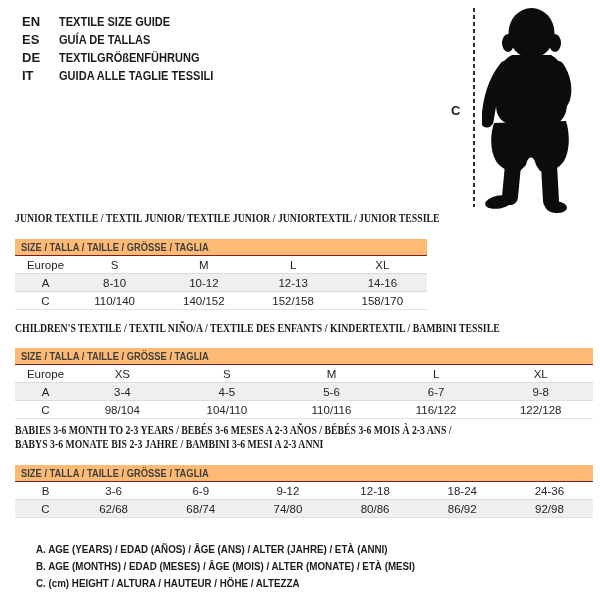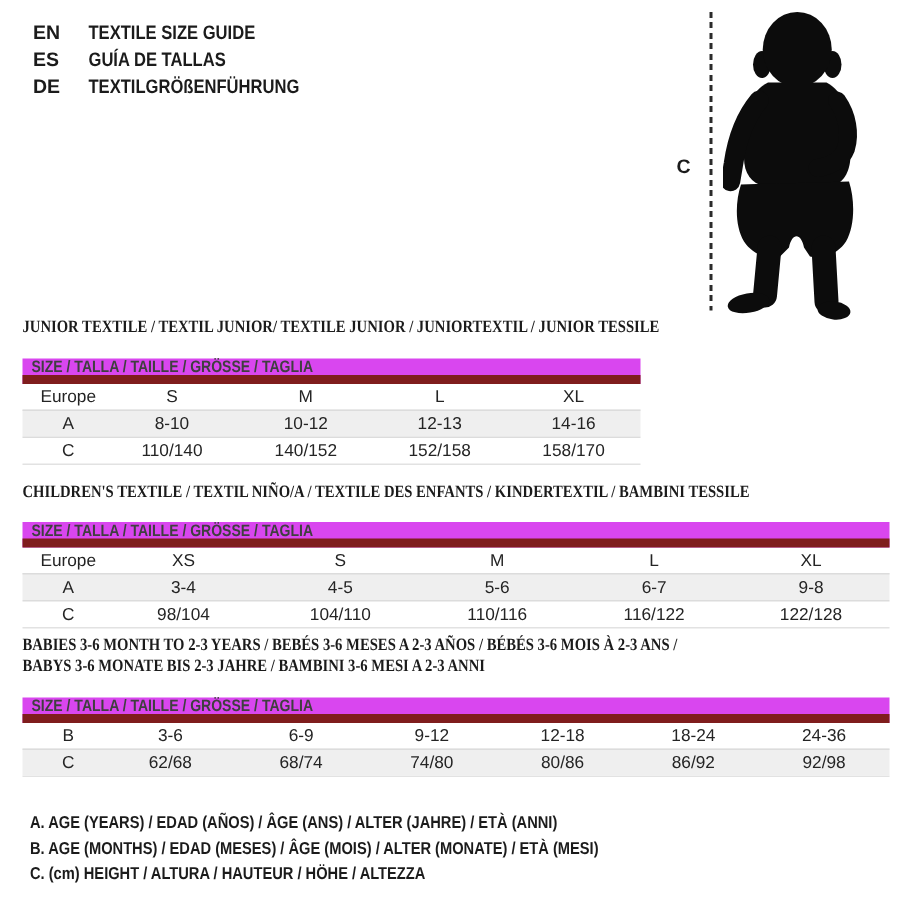--- a/index.html
+++ b/index.html
@@ -27,54 +27,58 @@
   .tbl-title{position:absolute;left:15px;font-weight:bold;font-size:11.5px;line-height:14px;font-family:Liberation Serif, serif;}
   #t1-title{top:211px;}
   #t2-title{top:321px;}
   #t3-title{top:423px;}
 
   
   .tbl{position:absolute;left:15px;box-sizing:border-box;}
   #t1{top:239px;width:412px;}
   #t2{top:348px;width:578px;}
   #t3{top:465px;width:578px;}
-  .thead{height:17px;background:#d946ef;display:flex;align-items:center;
+  .thead{height:17px;background:#fdba74;display:flex;align-items:center;
     padding-left:6px;font-size:11px;font-weight:bold;color:#3f3f3f;
-    border-bottom:6px solid #7f1d1d;box-sizing:border-box;}
+    border-bottom:1px solid #7f1d1d;box-sizing:border-box;}
   .trow{display:grid;height:17px;align-items:center;font-size:11.5px;color:#242424;}
   .trow + .trow{border-top:1px solid #dcdcdc;}
   .tbl{border-bottom:1px solid #e2e2e2;}
   .g4{grid-template-columns:55px repeat(4,1fr);}
   .g5{grid-template-columns:55px repeat(5,1fr);}
   .g6{grid-template-columns:55px repeat(6,1fr);}
   .cell{text-align:center;}
   .cell.lbl{text-align:center;padding-left:6px;}
   .alt{background:#efefef;}
 
   
   .legend{position:absolute;top:540px;left:20px;}
-  .legend-row{height:17px;display:flex;align-items:center;font-weight:bold;font-size:11.5px;}
+  .legend-row{height:17px;display:flex;align-items:center;font-weight:bold;font-size:11.5px;margin-left:16px;}
 </style>
 </head>
 <body>
 
 <div class="canvas">
 
   <div class="lang">
     <div class="lang-row">
       <span class="lang-code">EN</span>
       <span class="cond">TEXTILE SIZE GUIDE</span>
     </div>
     <div class="lang-row">
       <span class="lang-code">ES</span>
       <span class="cond">GUÍA DE TALLAS</span>
     </div>
     <div class="lang-row">
       <span class="lang-code">DE</span>
       <span class="cond">TEXTILGRÖßENFÜHRUNG</span>
+    </div>
+    <div class="lang-row">
+      <span class="lang-code">IT</span>
+      <span class="cond">GUIDA ALLE TAGLIE TESSILI</span>
     </div>
   </div>
 
   <div class="measure-line"></div>
   <span class="measure-label">C</span>
   <svg class="silhouette" width="110" height="210" viewBox="0 0 110 210" xmlns="http://www.w3.org/2000/svg">
     <g fill="#0c0c0c">
       <ellipse cx="26" cy="38" rx="6" ry="9"></ellipse>
       <ellipse cx="73" cy="38" rx="6" ry="9"></ellipse>
       <ellipse cx="49.5" cy="28" rx="23" ry="25"></ellipse>

